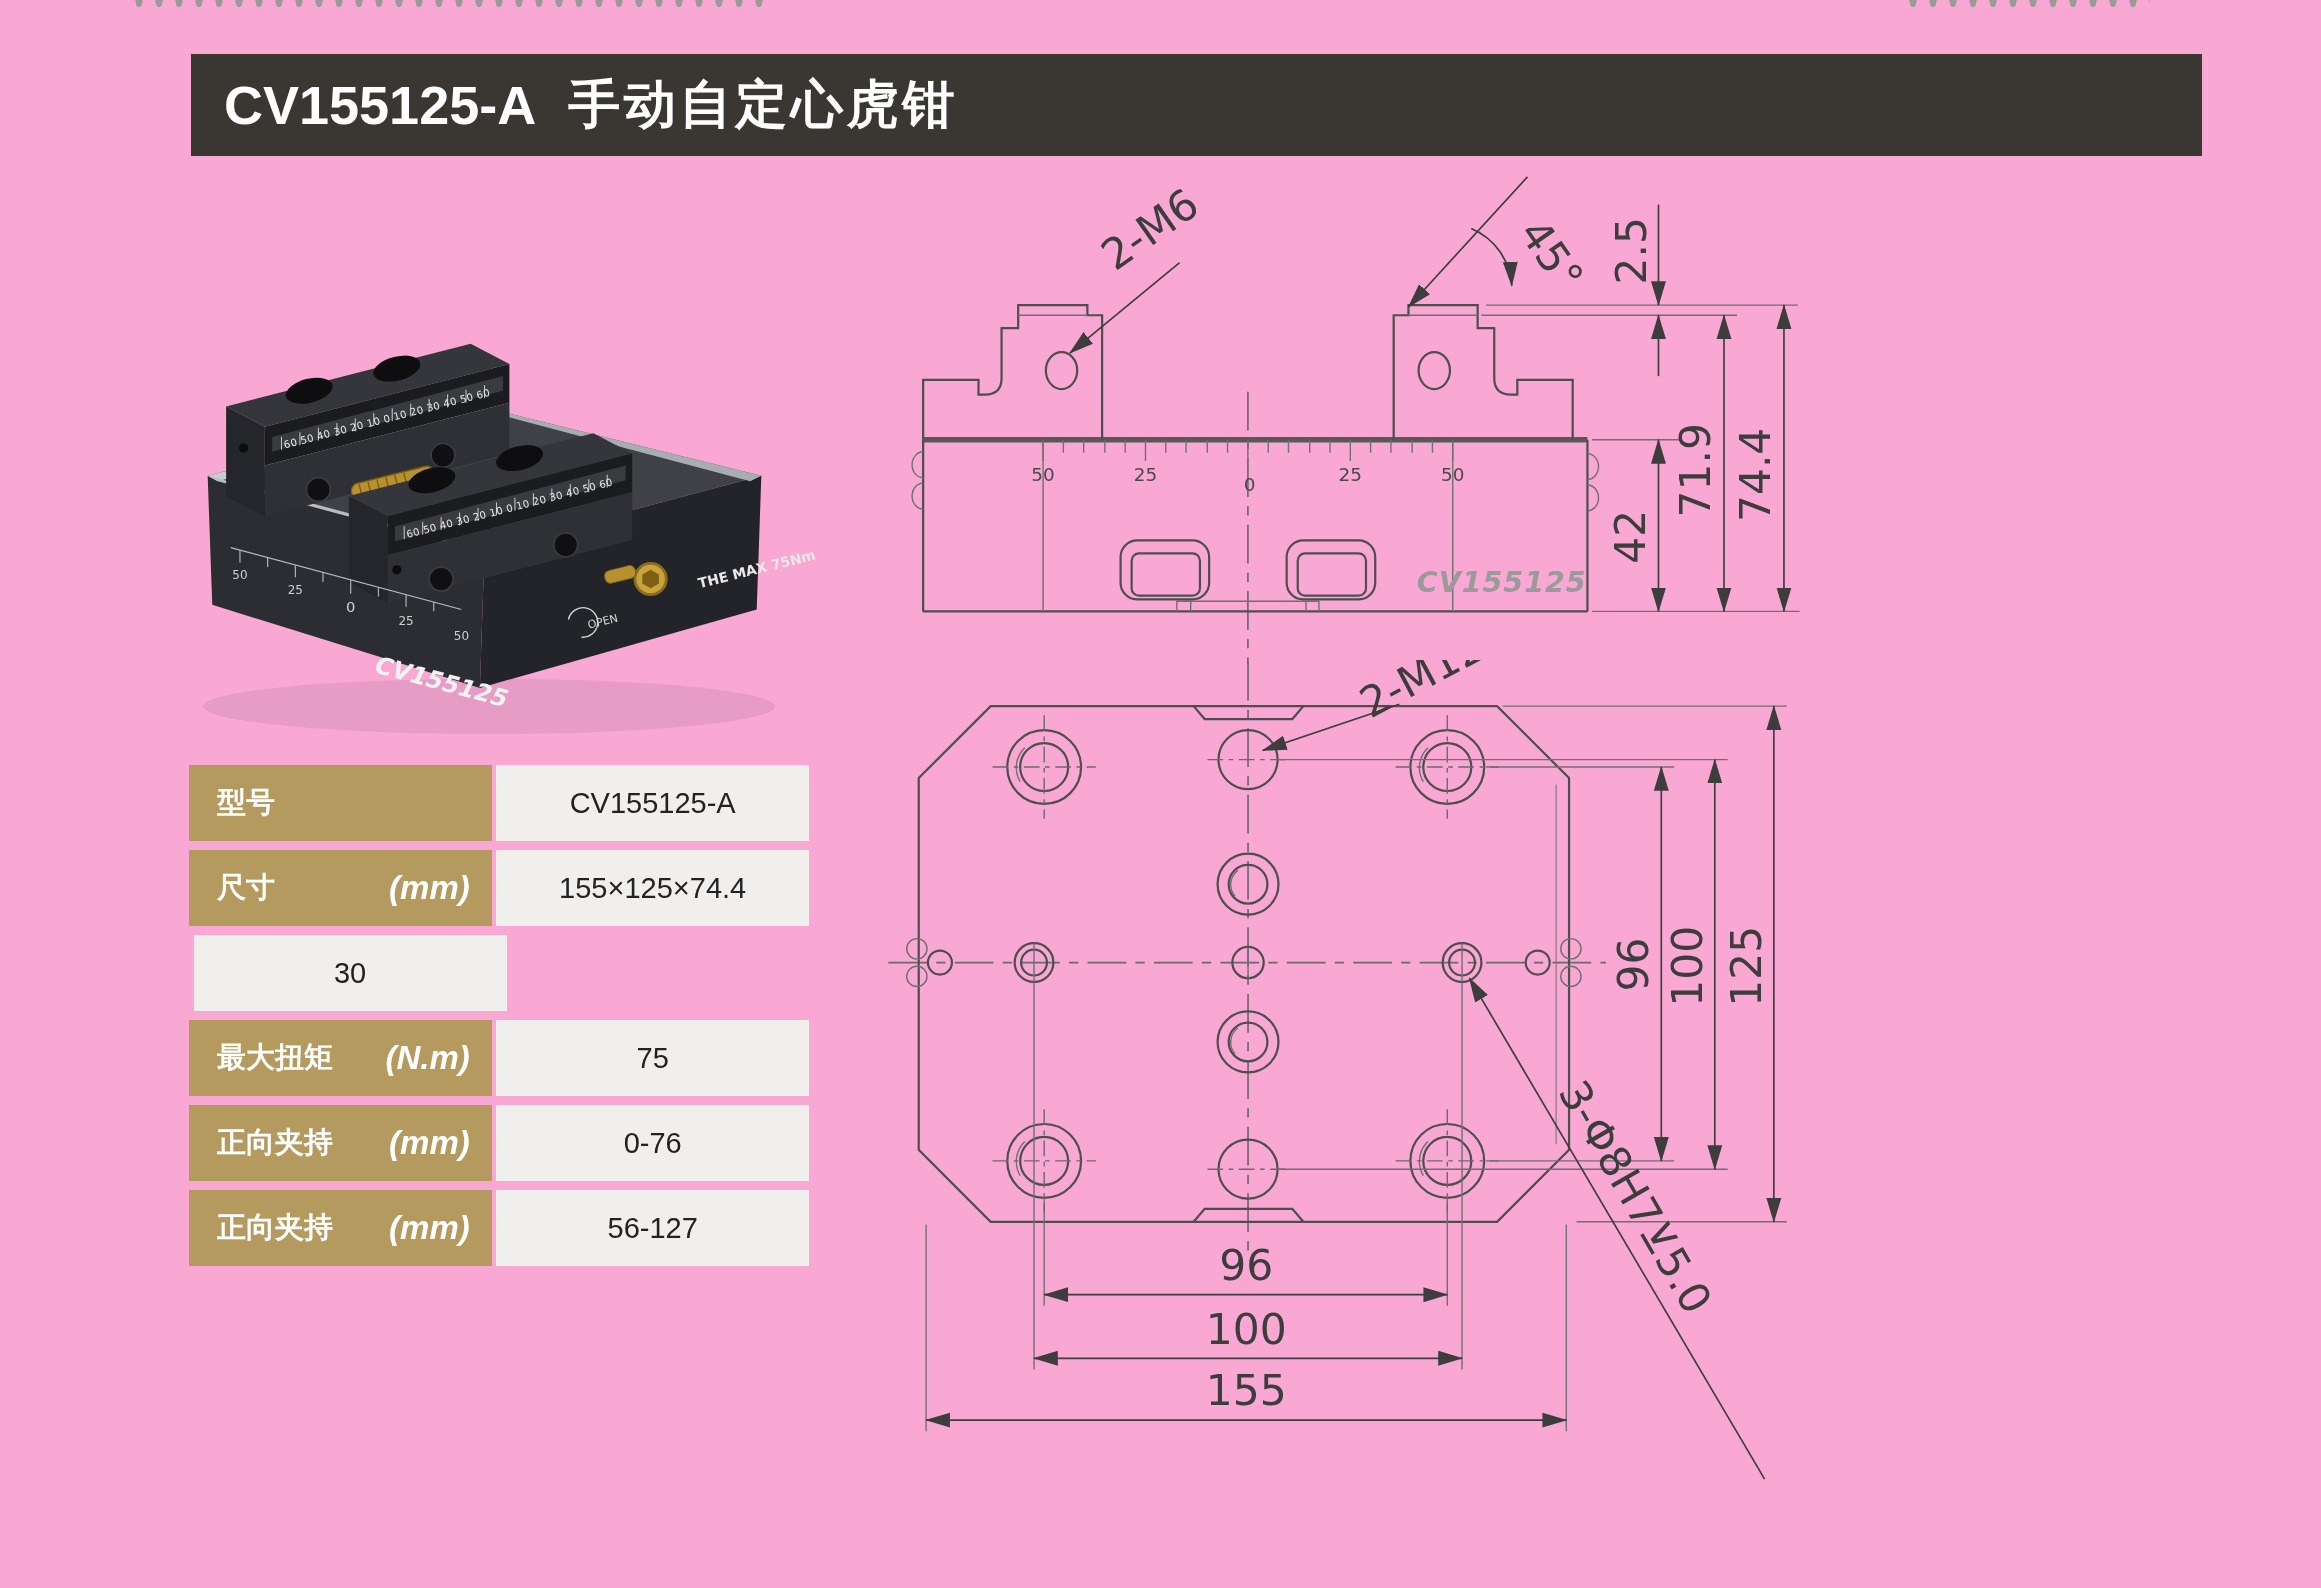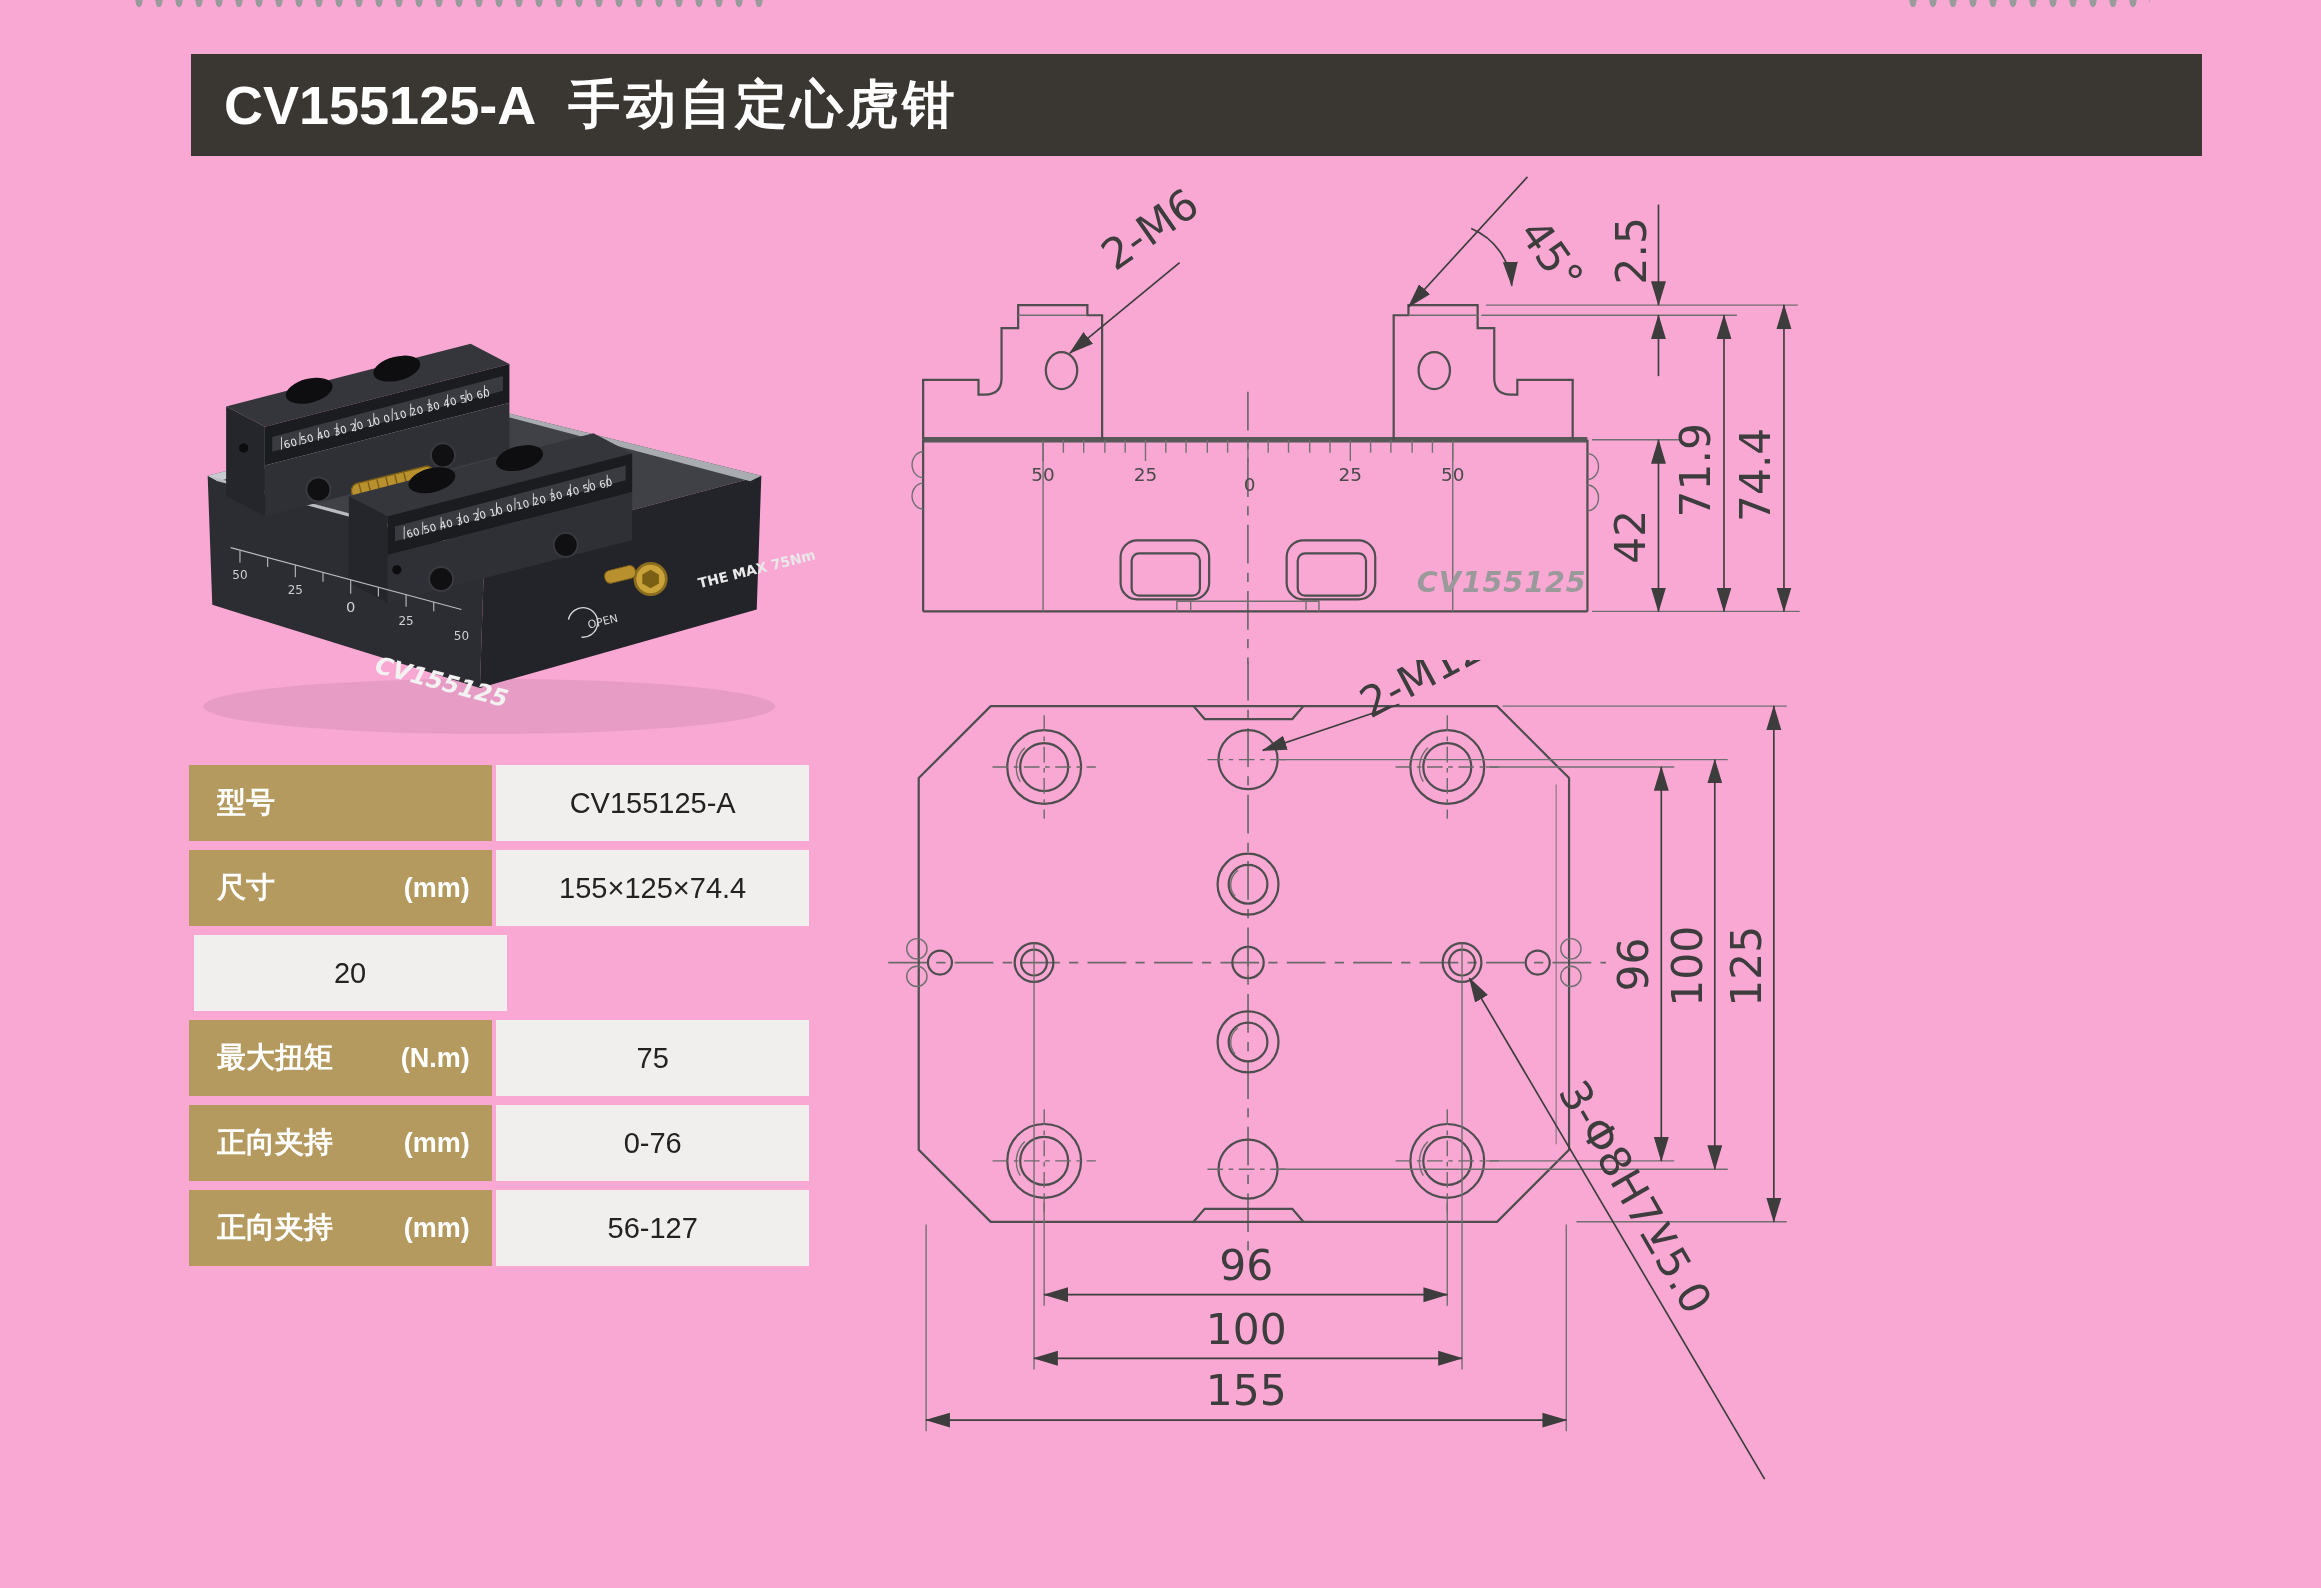--- a/index.html
+++ b/index.html
@@ -13,21 +13,21 @@
   #titlebar{position:absolute;left:191px;top:54px;width:2011px;height:102px;background:#3A3733;
             display:flex;align-items:center;color:#fff;}
   #titlebar .model{margin-left:33px;font-size:54px;font-weight:bold;letter-spacing:0px;}
   #titlebar .name{margin-left:32px;font-size:52px;font-weight:bold;letter-spacing:3.7px;}
   
   #spec{position:absolute;left:189px;top:765px;width:620px;}
   .srow{display:flex;margin-bottom:9px;height:76px;}
   .scell-l{width:303px;background:#B49A5F;color:#fff;display:flex;align-items:center;
            justify-content:space-between;padding:0 22px 0 28px;box-sizing:border-box;
            font-weight:bold;font-size:29px;}
-  .scell-l .unit{font-size:27px;}
+  .scell-l .unit{font-size:33px;font-style:italic;}
   .scell-v{width:313px;margin-left:4.6px;background:#F0EFED;color:#222;display:flex;
            align-items:center;justify-content:center;font-size:29px;}
   svg text{font-family:"DejaVu Sans", sans-serif;}
   .dwg-line{stroke:#4E4E4E;stroke-width:2.4;fill:none;}
   .dwg-thick{stroke:#585858;stroke-width:6;fill:none;}
   .dwg-thin{stroke:#6f6f6f;stroke-width:1.5;fill:none;}
   .dwg-dim{stroke:#3d3d3d;stroke-width:1.8;fill:none;}
   .cl{stroke:#6a6a6a;stroke-width:1.8;fill:none;stroke-dasharray:42 10 10 10;}
   .clS{stroke:#6a6a6a;stroke-width:1.5;fill:none;stroke-dasharray:17 6 5 6;}
   .dimtxt{fill:#3d3d3d;font-size:46px;}
@@ -162,21 +162,21 @@
       <div class="scell-v">CV155125-A</div>
     </div>
     <div class="srow">
       <div class="scell-l">
           <span>尺寸</span>
           <span class="unit">(mm)</span>
         </div>
       <div class="scell-v">155×125×74.4</div>
     </div>
     <div class="srow">
-      <div class="scell-v">20</div>
+      <div class="scell-v">30</div>
     </div>
     <div class="srow">
       <div class="scell-l">
           <span>最大扭矩</span>
           <span class="unit">(N.m)</span>
         </div>
       <div class="scell-v">75</div>
     </div>
     <div class="srow">
       <div class="scell-l">

